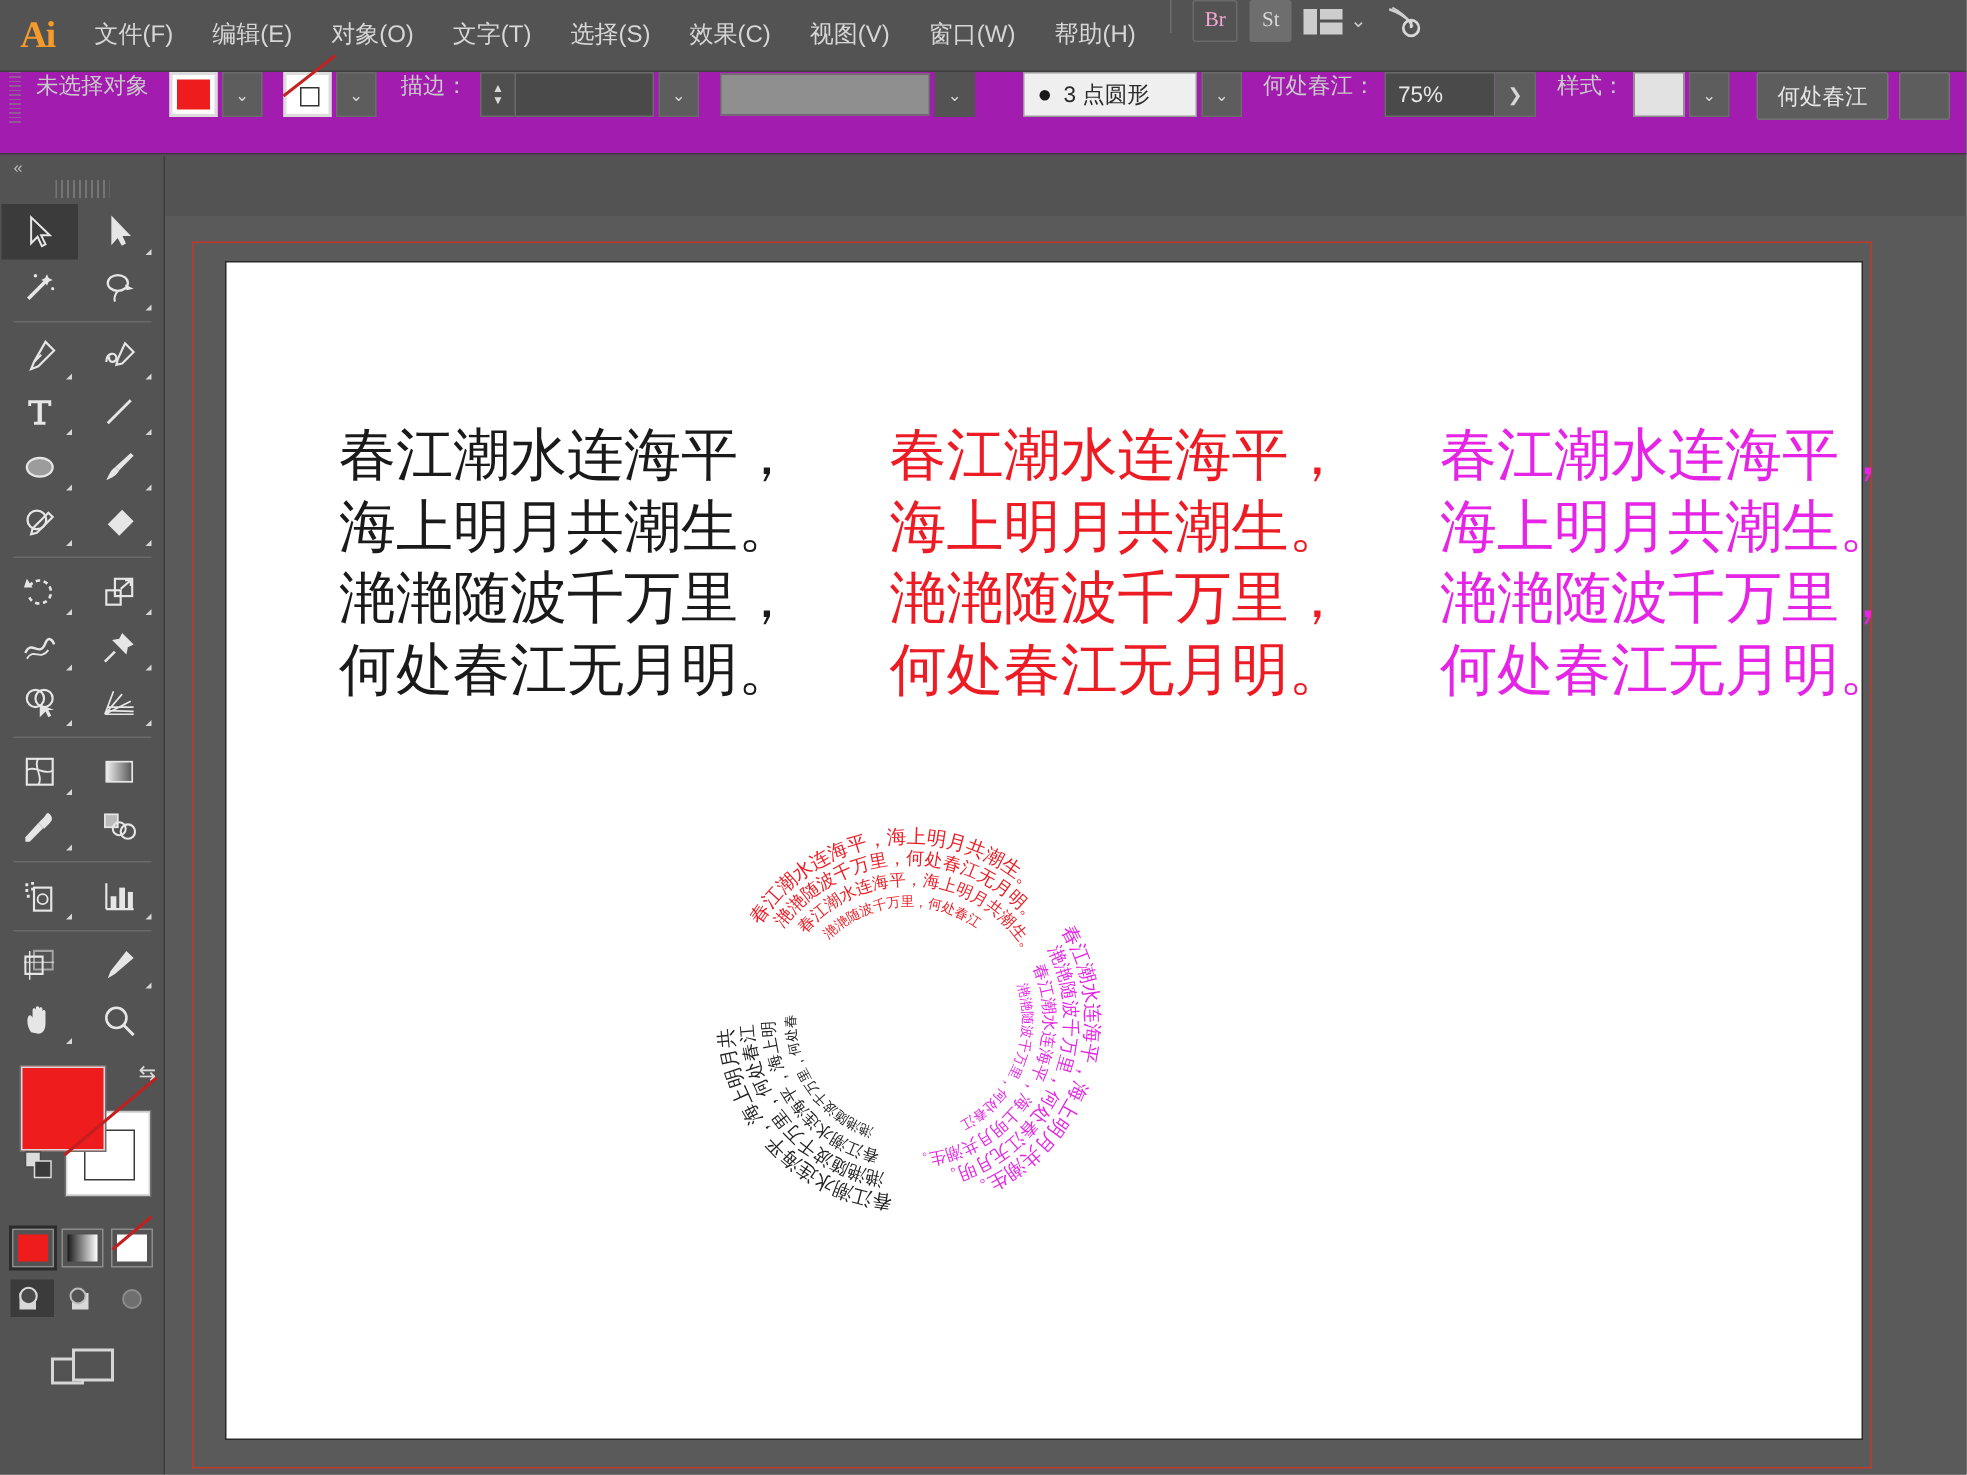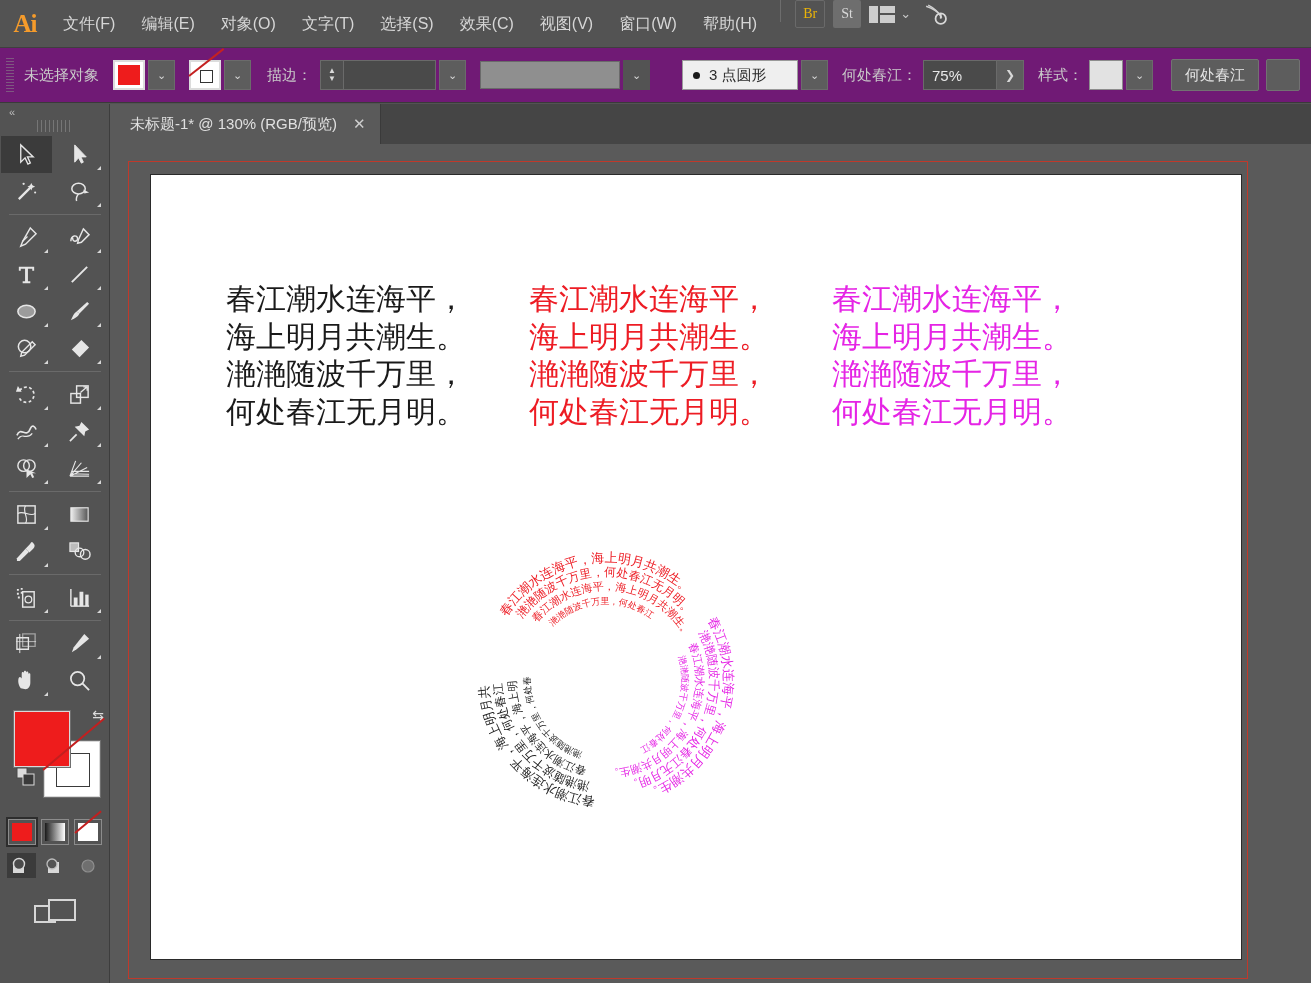--- a/index.html
+++ b/index.html
@@ -30,34 +30,34 @@
     padding: 0 13px; height: 48px; line-height: 48px;
     color: #d6d6d6; font-size: 16px; white-space: nowrap; cursor: default;
   }
   .mb-sep { width:1px; height:22px; background:#6d6d6d; margin: 0 10px; }
   .mb-icon {
     width: 30px; height: 28px; margin: 0 4px;
     display:flex; align-items:center; justify-content:center;
     color:#9a9a9a; font-size:14px; font-family:"Liberation Serif",serif;
   }
   .mb-icon.boxed { background:#6e6e6e; color:#d8d8d8; border-radius:2px; width:28px;}
-  .mb-icon.dim { color:#eab308; border:1px solid #6a6a6a; border-radius:2px;}
+  .mb-icon.dim { color:#f9a8d4; border:1px solid #6a6a6a; border-radius:2px;}
   .layout-icon { display:flex; gap:2px; width:26px; height:17px; }
   .layout-icon i { background:#cdcdcd; display:block; }
   .layout-icon .l { width:9px; height:17px; }
   .layout-icon .r { display:flex; flex-direction:column; gap:2px; width:15px;}
   .layout-icon .r i { height:7.5px; width:15px;}
   .chev { color:#c9c9c9; font-size:13px; margin-left:5px;}
   .search-ico { color:#cfcfcf; font-size:19px; }
 
   
   .controlbar {
     position:absolute; left:0; top:48px; width:1311px; height:55px;
-    background:#701a75; border-bottom:1px solid #3a3a3a;
-    display:flex; align-items:center; padding-left:6px;
+    background:#a21caf; border-bottom:1px solid #3a3a3a;
+    display:flex; align-items:flex-start; padding-left:6px;
   }
   .grip { width:8px; height:34px;
     background: repeating-linear-gradient(to bottom,#8a8a8a 0 1px,transparent 1px 3px);
     margin-right:10px; opacity:.55;
   }
   .cb-label { color:#c9c9c9; font-size:15px; white-space:nowrap; }
   .swatch-wrap { display:flex; align-items:center; margin-left:14px; }
   .swatch {
     width:32px; height:30px; border:2px solid #dcdcdc; background:#fff;
     position:relative;
@@ -208,21 +208,21 @@
     position:absolute; left:18px; top:17px; width:1120px; height:818px;
     border:1px solid #c0392b;
   }
   .artboard {
     position:absolute; left:40px; top:30px; width:1092px; height:786px;
     background:#ffffff; border:1px solid #2a2a2a;
   }
   .poem-row { position:absolute; left:75px; top:105px; display:flex; gap:63px; }
   .poem {
     font-family:"DejaVu Serif","Liberation Serif",serif;
-    font-size:30px; line-height:1.25; white-space:pre;
+    font-size:38px; line-height:1.25; white-space:pre;
     letter-spacing:0px;
   }
   .poem.black { color:#1a1a1a; }
   .poem.red   { color:#ed1c24; }
   .poem.magenta{ color:#e524e5; }
   .swirl { position:absolute; left:295px; top:345px; width:320px; height:320px; }
 </style>
 </head>
 <body>
 
@@ -313,26 +313,20 @@
     <div class="cb-label" style="margin-left:14px;">样式：</div>
     <div style="display:flex; margin-left:6px;">
       <div class="style-swatch"></div>
       <div class="ddarrow">⌄</div>
     </div>
 
     <div class="docset-btn" style="margin-left:18px;">何处春江</div>
     <div class="edge-btn"></div>
   </div>
 
-  <div class="tabbar">
-    <div class="doc-tab">
-      <span>未标题-1* @ 130% (RGB/预览)</span>
-      <span class="tab-close">✕</span>
-    </div>
-  </div>
 
   <div class="toolpanel">
     <div class="tp-head">«</div>
     <div class="tp-grip"></div>
 
     <div class="tool-grid">
 
       <div class="tool sel">
         <svg viewBox="0 0 24 24">
           <path d="M6 2 L6 20 L10.5 15.5 L13.5 22 L16 20.8 L13 14.5 L19 14.5 Z" fill="none" stroke="#e6e6e6" stroke-width="1.4"></path>

